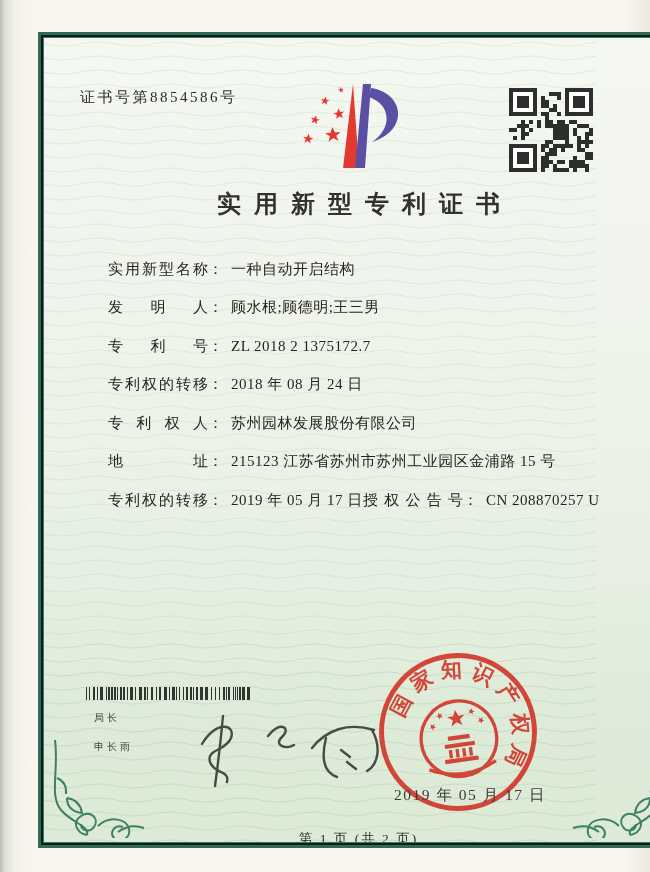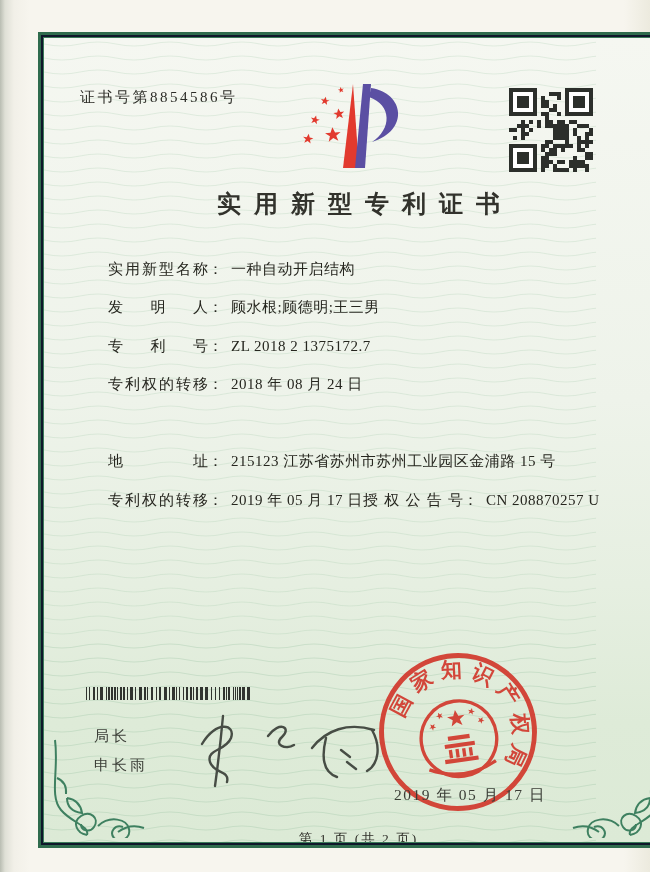--- a/index.html
+++ b/index.html
@@ -28,21 +28,21 @@
   .title{left:0;top:150px;width:100%;text-align:center;font-size:24px;letter-spacing:13px;
     font-weight:600;color:#32322c;text-indent:13px;}
   .row{left:37px;width:505px;font-size:15px;color:#26261f;white-space:nowrap;margin-left:27px;}
   .flabel{display:inline-block;width:100px;text-align:justify;text-align-last:justify;vertical-align:bottom;}
   .fcolon{display:inline-block;margin-right:8px;}
   .fvalue{letter-spacing:.5px;}
   .grant-no-pair{position:absolute;left:255px;top:0;}
   .paras{left:37px;top:489px;width:496px;font-size:15px;line-height:1.72;text-align:justify;color:#2b2b23;}
   .paras p{margin:0;text-indent:2em;}
   .barcode{left:42px;top:649px;}
-  .officer{left:50px;top:684px;font-size:15px;line-height:29px;letter-spacing:3px;color:#3b3e37;}
+  .officer{left:50px;top:665px;font-size:10px;line-height:29px;letter-spacing:3px;color:#3b3e37;}
   .sig{left:132px;top:666px;}
   .seal{left:330px;top:610px;transform:rotate(-8deg);opacity:.93;z-index:2;}
   .seal-date{left:350px;top:747px;font-size:15.5px;letter-spacing:1.5px;color:#3a3d36;z-index:3;}
   .footer{left:0;top:792px;width:100%;text-align:center;font-size:13.5px;letter-spacing:2px;color:#2f2f29;}
   .corner{position:absolute;z-index:1;bottom:4px;}
   .corner.left{left:4px;}
   .corner.right{right:4px;transform:scaleX(-1);}
 </style>
 </head>
 <body>
@@ -272,20 +272,23 @@
     </div>
     <div class="layer row" style="top:260px">
       <span class="flabel">发明人</span><span class="fcolon">：</span><span class="fvalue">顾水根;顾德明;王三男</span>
     </div>
     <div class="layer row" style="top:299px">
       <span class="flabel">专利号</span><span class="fcolon">：</span><span class="fvalue">ZL 2018 2 1375172.7</span>
     </div>
     <div class="layer row" style="top:337px">
       <span class="flabel">专利权的转移</span><span class="fcolon">：</span><span class="fvalue">2018 年 08 月 24 日</span>
     </div>
+    <div class="layer row" style="top:376px">
+      <span class="flabel">专利权人</span><span class="fcolon">：</span><span class="fvalue">苏州园林发展股份有限公司</span>
+    </div>
     <div class="layer row" style="top:414px">
       <span class="flabel">地址</span><span class="fcolon">：</span><span class="fvalue">215123 江苏省苏州市苏州工业园区金浦路 15 号</span>
     </div>
     <div class="layer row" style="top:453px;position:absolute">
       <span class="flabel">专利权的转移</span><span class="fcolon">：</span><span class="fvalue">2019 年 05 月 17 日</span>
       <span class="grant-no-pair">
         <span class="flabel">授权公告号</span><span class="fcolon">：</span><span class="fvalue">CN 208870257 U</span>
       </span>
     </div>
 

